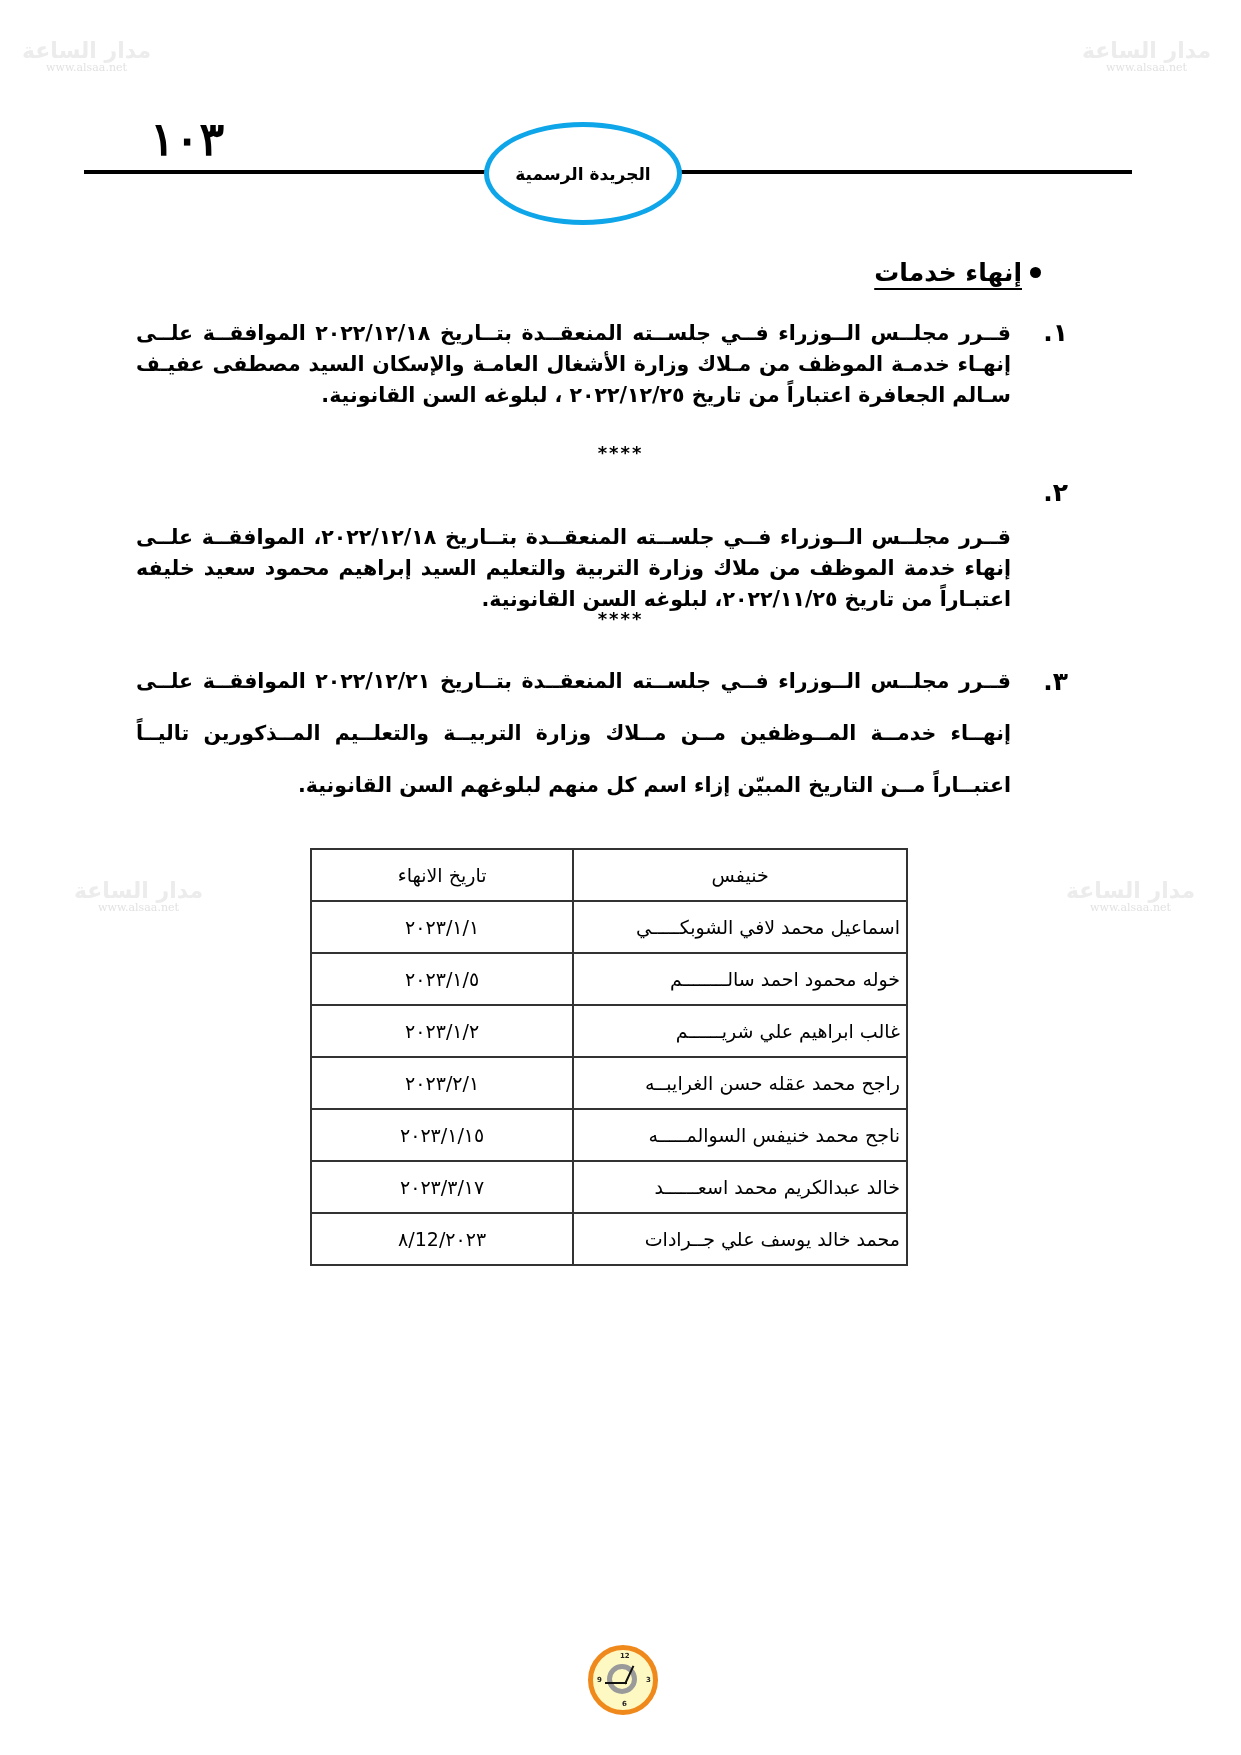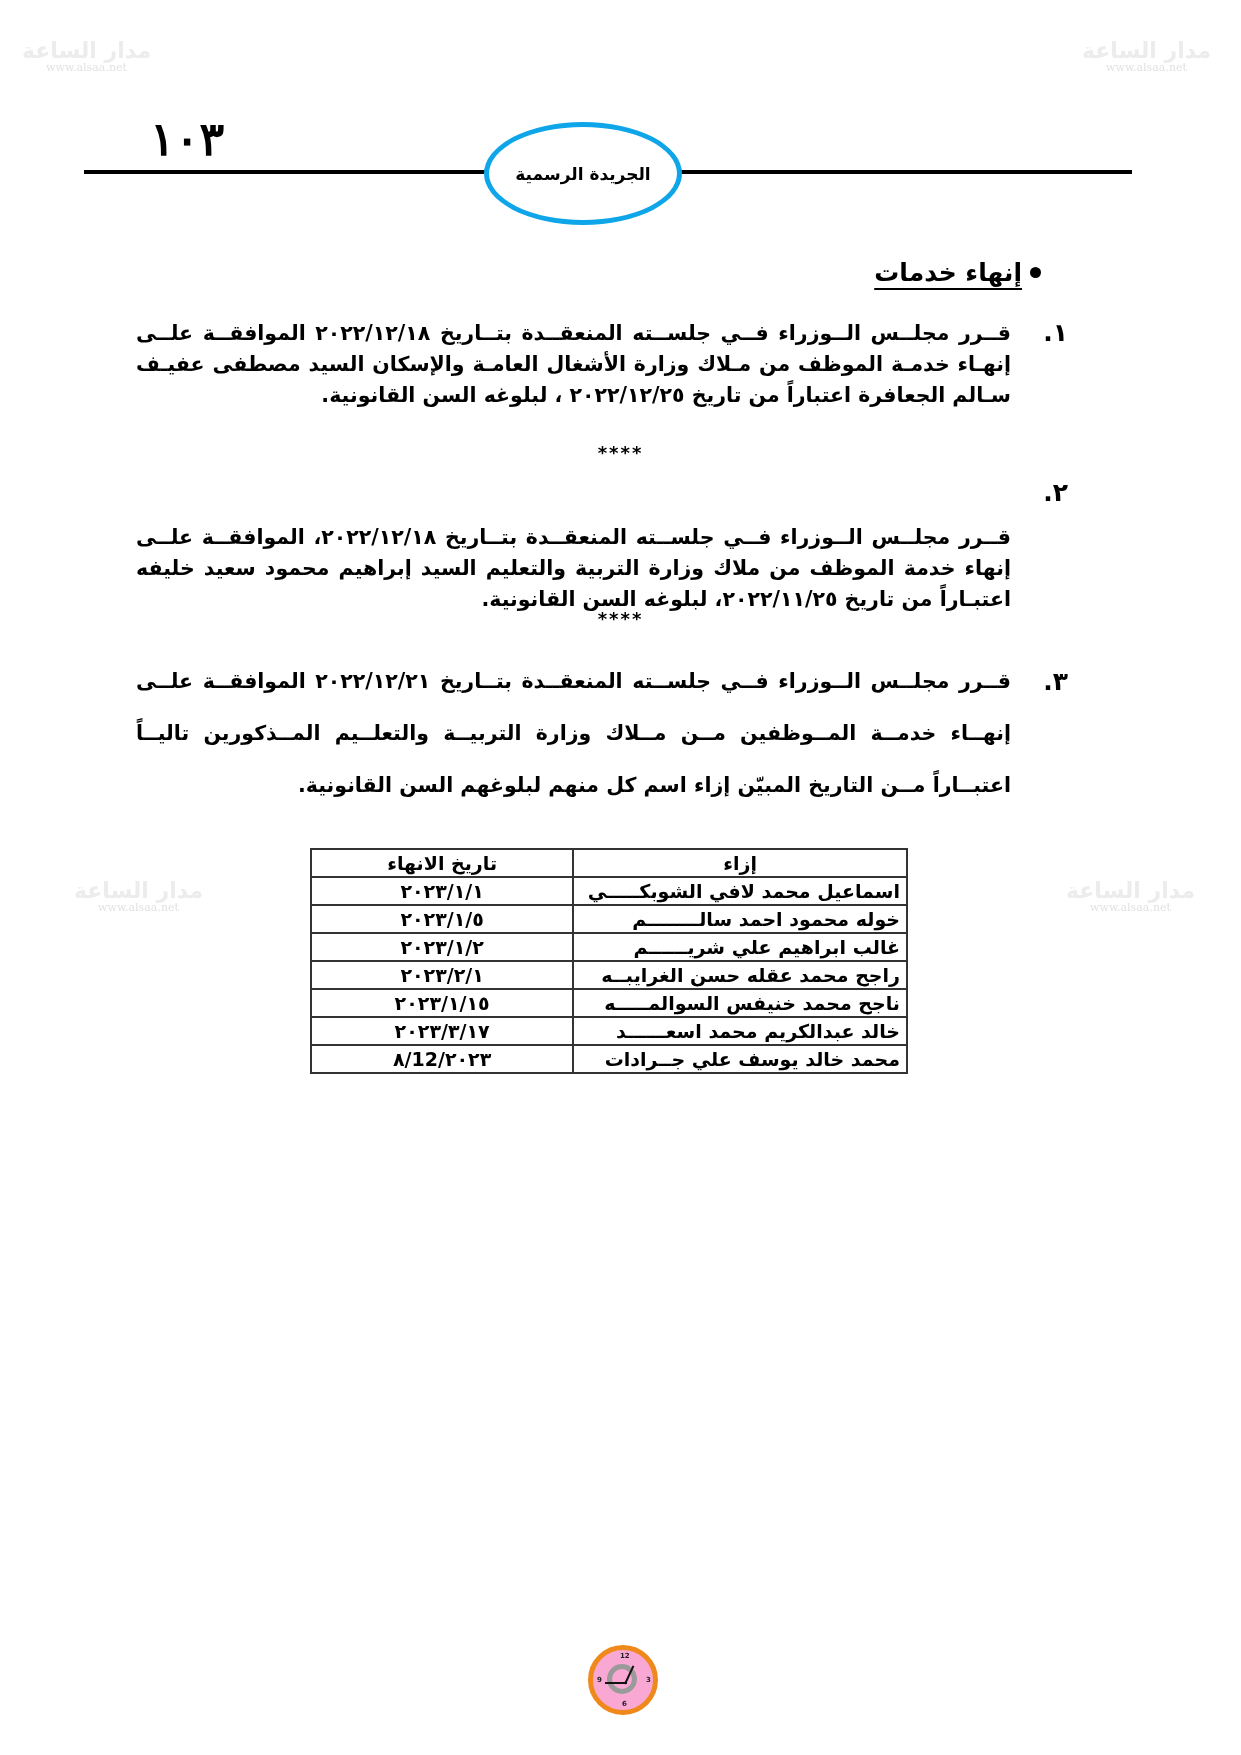--- a/index.html
+++ b/index.html
@@ -20,26 +20,26 @@
   .bullet { width:11px; height:11px; border-radius:50%; background:#000; display:inline-block; }
   .section-title { font-size:25px; font-weight:bold; text-decoration:underline; text-decoration-thickness:2px; text-underline-offset:7px; }
   .item { position:absolute; right:175px; width:930px; direction:rtl; font-weight:bold; font-size:20.5px; }
   .item .num { position:absolute; right:-2px; top:0; font-size:25px; }
   .item .text { margin-right:55px; text-align:justify; text-align-last:right; }
   .item1 .text { line-height:31px; }
   .item2 .text { line-height:31px;margin-top:44px; }
   .item3 .text { line-height:52px; }
   .stars { position:absolute; left:0; width:1241px; text-align:center; font-size:18px; font-weight:bold; letter-spacing:2px; }
   table.names { position:absolute; left:310px; top:848px; width:598px; border-collapse:collapse; direction:rtl; }
-  table.names td, table.names th { border:2px solid #333; height:26px; padding:0 6px; font-weight:bold; font-size:19px; line-height:1.1; }
+  table.names td, table.names th { border:2px solid #333; height:26px; padding:12px 6px; font-weight:normal; font-size:19px; line-height:1.1; }
   table.names th { text-align:center; }
   table.names td.name { width:56%; }
   table.names td.date { text-align:center; letter-spacing:2px; }
   .clock { position:absolute; left:588px; top:1645px; width:70px; height:70px; border-radius:50%;
-           border:5px solid #f0891c; background:#f9a8d4; box-sizing:border-box; }
+           border:5px solid #f0891c; background:#fef9c3; box-sizing:border-box; }
   .clock .hand1 { position:absolute; left:31px; top:14px; width:2px; height:20px; background:#111; transform:rotate(25deg); transform-origin:bottom; }
   .clock .hand2 { position:absolute; left:12px; top:32px; width:22px; height:2px; background:#111; }
   .clock .ring { position:absolute; left:14px; top:14px; width:30px; height:30px; border:5px solid #9a9a9a; border-radius:50%; box-sizing:border-box; }
   .clock .n { position:absolute; font-size:7px; font-weight:bold; color:#222; }
 </style>
 </head>
 <body>
 
 <div class="wm" style="left:22px; top:40px;">
   <div class="ar">مدار الساعة</div>
@@ -84,21 +84,21 @@
 <div class="stars" style="top:608px;">****</div>
 
 <div class="item item3" style="top:655px;">
   <span class="num" style="top:12px;">٣.</span>
   <div class="text">قــرر مجلــس الــوزراء فــي جلســته المنعقــدة بتــاريخ ٢٠٢٢/١٢/٢١ الموافقــة علــى إنهــاء خدمــة المــوظفين مــن مــلاك وزارة التربيــة والتعلــيم المــذكورين تاليــاً اعتبــاراً مــن التاريخ المبيّن إزاء اسم كل منهم لبلوغهم السن القانونية.</div>
 </div>
 
 <table class="names">
   <thead>
     <tr>
-      <th>إزاء</th>
+      <th>خنيفس</th>
       <th>تاريخ الانهاء</th>
     </tr>
   </thead>
   <tbody>
     <tr>
       <td class="name">اسماعيل محمد لافي الشوبكـــــي</td>
       <td class="date">٢٠٢٣/١/١</td>
     </tr>
     <tr>
       <td class="name">خوله محمود احمد سالــــــــم</td>

